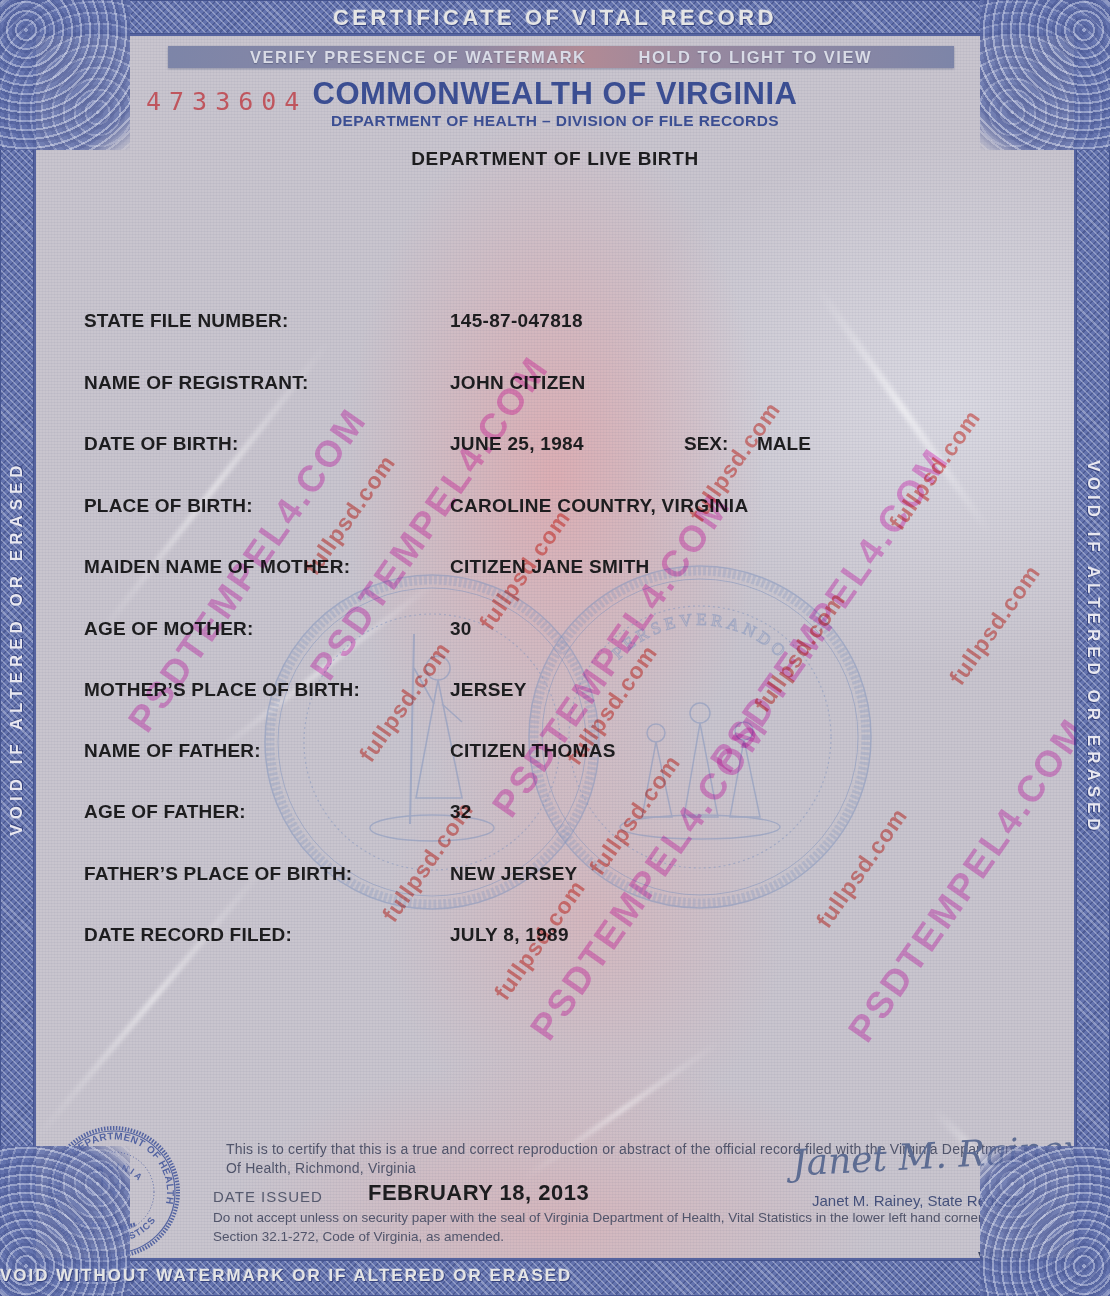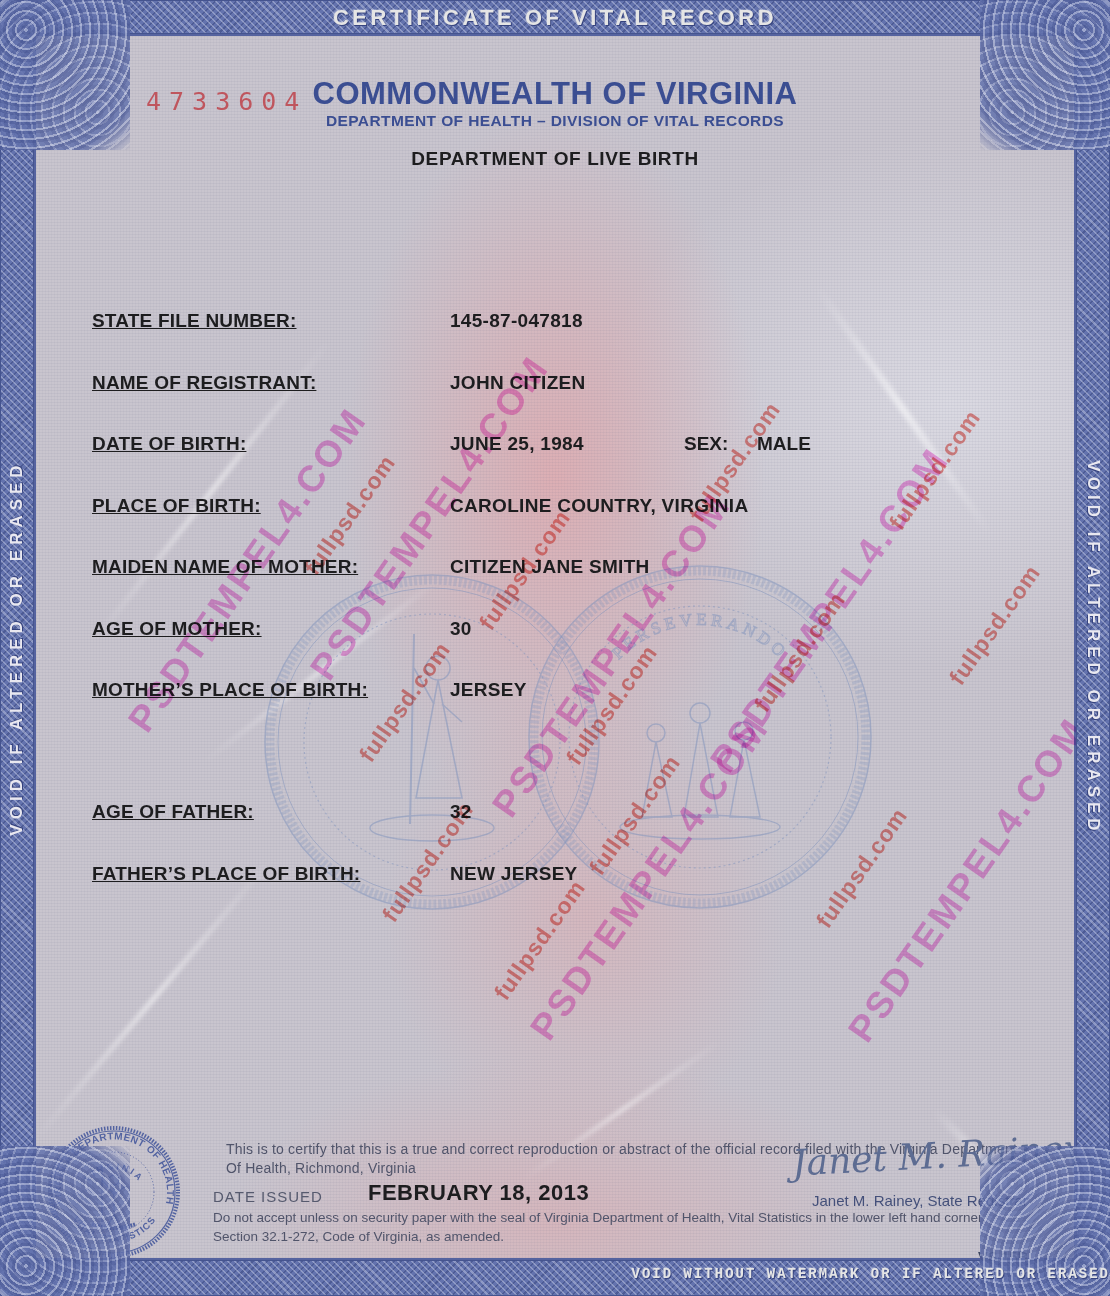--- a/index.html
+++ b/index.html
@@ -46,21 +46,21 @@
   }
   .corner.tl{left:0;top:0;}
   .corner.tr{right:0;top:0;transform:scaleX(-1);}
   .corner.bl{left:0;bottom:0;transform:scaleY(-1);}
   .corner.br{right:0;bottom:0;transform:scale(-1,-1);}
   .banner-text{
     position:absolute;z-index:45;color:#e5e5e5;font-weight:bold;white-space:nowrap;
     text-shadow:1px 1px 0 #36437e, -1px -1px 0 rgba(255,255,255,.25);
   }
   .banner-top-text{left:0;right:0;top:5px;text-align:center;font-size:22px;letter-spacing:3.5px;}
-  .banner-bottom-text{left:0;right:0;top:1266px;text-align:right;font-size:14px;letter-spacing:2px;font-family:Liberation Mono, monospace;}
+  .banner-bottom-text{left:0;right:0;top:1266px;text-align:left;font-size:17px;letter-spacing:2px;}
   .banner-side{top:50%;font-size:17px;letter-spacing:5px;}
   .banner-left-text{left:17px;transform:translate(-50%,-50%) rotate(180deg);writing-mode:vertical-rl;}
   .banner-right-text{left:1093px;transform:translate(-50%,-50%);writing-mode:vertical-rl;}
   .banner-side{position:absolute;z-index:45;color:#e9e8f0;font-weight:bold;
     text-shadow:1px 1px 0 #36437e;}
   
   .verify-bar{
     position:absolute;z-index:10;left:168px;top:46px;width:786px;height:22px;
     background:linear-gradient(90deg,#7d85a8 0%,#8d88a4 38%,#b18a95 53%,#97889f 68%,#7d85a8 100%);
     display:flex;align-items:center;justify-content:center;gap:52px;
@@ -71,21 +71,21 @@
   .serial{position:absolute;z-index:10;left:146px;top:80px;font-family:"DejaVu Sans Mono",monospace;
     font-size:25px;letter-spacing:8px;color:var(--serial-red,#bf4a52);opacity:.9;margin-top:7px;}
   .title{position:absolute;z-index:10;left:0;right:0;top:76px;text-align:center;
     font-size:31px;font-weight:bold;color:var(--navy,#3b4e92);letter-spacing:.5px;}
   .subtitle{position:absolute;z-index:10;left:0;right:0;top:112px;text-align:center;
     font-size:15.5px;font-weight:bold;color:var(--navy,#3b4e92);letter-spacing:.4px;}
   .doc-title{position:absolute;z-index:10;left:0;right:0;top:148px;text-align:center;
     font-size:19px;font-weight:bold;color:var(--ink,#1d1d1f);letter-spacing:.6px;}
   
   .row{position:absolute;z-index:10;left:0;width:100%;height:26px;font-size:19px;font-weight:bold;color:var(--ink,#1d1d1f);}
-  .row .lab{position:absolute;left:92px;white-space:nowrap;letter-spacing:.2px;text-decoration:underline;}
+  .row .lab{position:absolute;left:84px;white-space:nowrap;letter-spacing:.2px;}
   .row .val{position:absolute;left:450px;white-space:nowrap;letter-spacing:.3px;}
   .row .xlab{position:absolute;left:684px;white-space:nowrap;}
   .row .xval{position:absolute;left:757px;white-space:nowrap;}
   
   .bigseal{position:absolute;z-index:5;opacity:.5;}
   .bigseal *{stroke:var(--seal-faint,#7e92bc);fill:none;}
   .bigseal text{fill:var(--seal-faint,#7e92bc);stroke:none;font-family:"Liberation Serif",serif;}
   
   .wm{position:absolute;z-index:30;white-space:nowrap;font-weight:bold;mix-blend-mode:multiply;pointer-events:none;}
   .wm-pink{font-size:37px;letter-spacing:3px;color:var(--wm-pink,#f24fd2);opacity:.5;}
@@ -126,24 +126,28 @@
   <div class="corner tl"></div>
   <div class="corner tr"></div>
   <div class="corner bl"></div>
   <div class="corner br"></div>
 
   <div class="banner-text banner-top-text">CERTIFICATE OF VITAL RECORD</div>
   <div class="banner-text banner-bottom-text">VOID WITHOUT WATERMARK OR IF ALTERED OR ERASED</div>
   <div class="banner-side banner-left-text">VOID IF ALTERED OR ERASED</div>
   <div class="banner-side banner-right-text">VOID IF ALTERED OR ERASED</div>
 
+  <div class="verify-bar">
+    <span>VERIFY PRESENCE OF WATERMARK</span>
+    <span>HOLD TO LIGHT TO VIEW</span>
+  </div>
 
   <div class="serial">4733604</div>
   <div class="title">COMMONWEALTH OF VIRGINIA</div>
-  <div class="subtitle">DEPARTMENT OF HEALTH – DIVISION OF VITAL RECORDS</div>
+  <div class="subtitle">DEPARTMENT OF HEALTH – DIVISION OF FILE RECORDS</div>
   <div class="doc-title">DEPARTMENT OF LIVE BIRTH</div>
 
   <svg class="bigseal" style="left:264px;top:572px;" width="336" height="340" viewBox="0 0 336 340">
     <circle cx="168" cy="170" r="162" stroke-width="9" stroke-dasharray="3 2" opacity=".55"></circle>
     <circle cx="168" cy="170" r="167" stroke-width="1.5"></circle>
     <circle cx="168" cy="170" r="154" stroke-width="1"></circle>
     <circle cx="168" cy="170" r="128" stroke-width="1.2" stroke-dasharray="2 3"></circle>
     <line x1="150" y1="62" x2="146" y2="252" stroke-width="2"></line>
     <circle cx="174" cy="96" r="12" stroke-width="1.6"></circle>
     <path d="M174,108 L152,226 L198,226 Z" stroke-width="1.6"></path>
@@ -191,27 +195,35 @@
     <span class="val">CITIZEN JANE SMITH</span>
   </div>
   <div class="row" style="top:618px;">
     <span class="lab">AGE OF MOTHER:</span>
     <span class="val">30</span>
   </div>
   <div class="row" style="top:679px;">
     <span class="lab">MOTHER’S PLACE OF BIRTH:</span>
     <span class="val">JERSEY</span>
   </div>
+  <div class="row" style="top:740px;">
+    <span class="lab">NAME OF FATHER:</span>
+    <span class="val">CITIZEN THOMAS</span>
+  </div>
   <div class="row" style="top:801px;">
     <span class="lab">AGE OF FATHER:</span>
     <span class="val">32</span>
   </div>
   <div class="row" style="top:863px;">
     <span class="lab">FATHER’S PLACE OF BIRTH:</span>
     <span class="val">NEW JERSEY</span>
+  </div>
+  <div class="row" style="top:924px;">
+    <span class="lab">DATE RECORD FILED:</span>
+    <span class="val">JULY 8, 1989</span>
   </div>
 
   <div class="wm wm-pink" style="left:248px;top:570px;transform:translate(-50%,-50%) rotate(-55deg);">PSDTEMPEL4.COM</div>
   <div class="wm wm-pink" style="left:430px;top:518px;transform:translate(-50%,-50%) rotate(-55deg);">PSDTEMPEL4.COM</div>
   <div class="wm wm-pink" style="left:612px;top:655px;transform:translate(-50%,-50%) rotate(-55deg);">PSDTEMPEL4.COM</div>
   <div class="wm wm-pink" style="left:650px;top:878px;transform:translate(-50%,-50%) rotate(-55deg);">PSDTEMPEL4.COM</div>
   <div class="wm wm-pink" style="left:830px;top:610px;transform:translate(-50%,-50%) rotate(-55deg);">PSDTEMPEL4.COM</div>
   <div class="wm wm-pink" style="left:968px;top:880px;transform:translate(-50%,-50%) rotate(-55deg);">PSDTEMPEL4.COM</div>
 
   <div class="wm wm-red" style="left:350px;top:515px;transform:translate(-50%,-50%) rotate(-55deg);">fullpsd.com</div>

